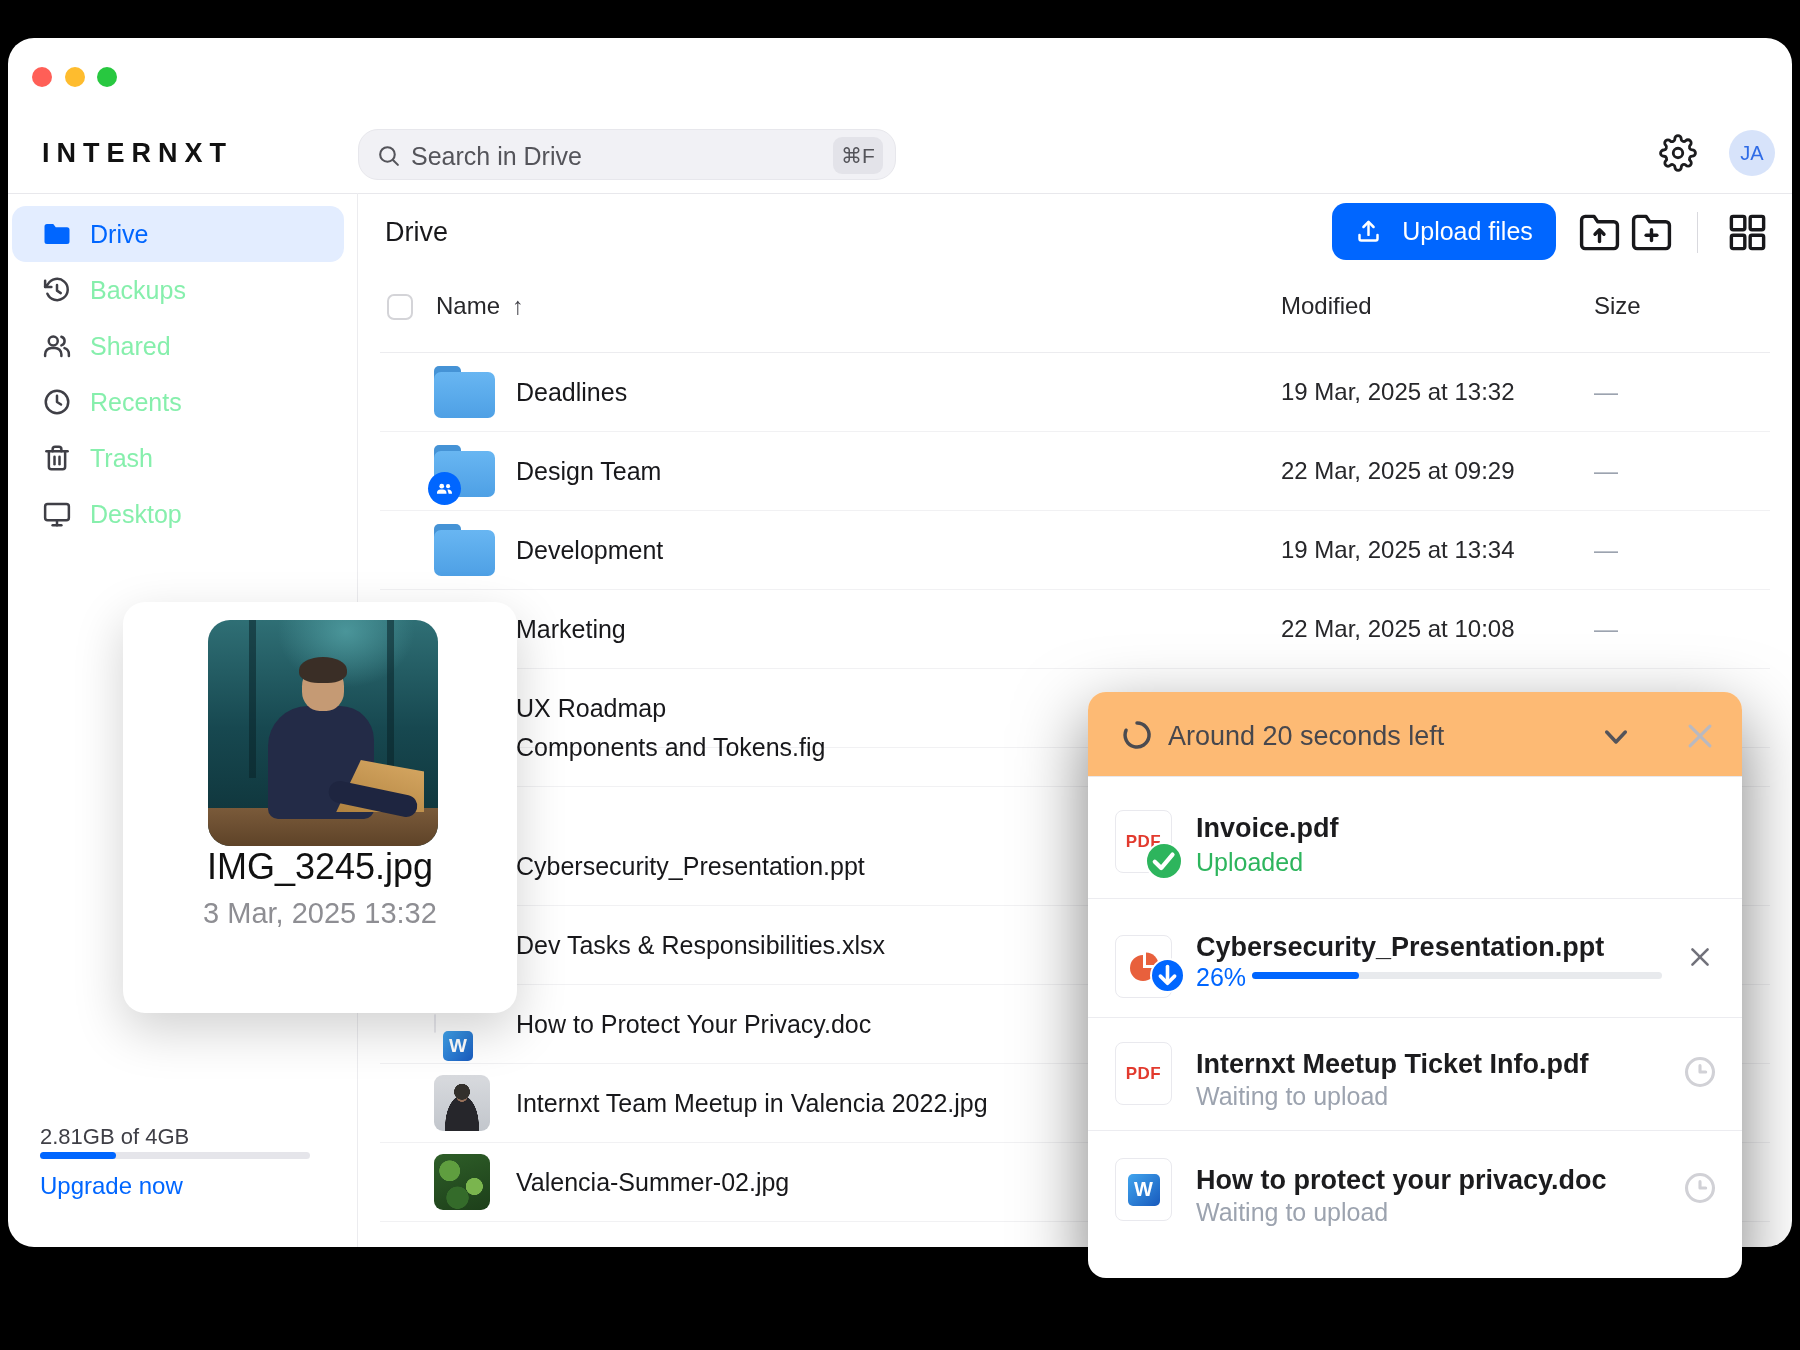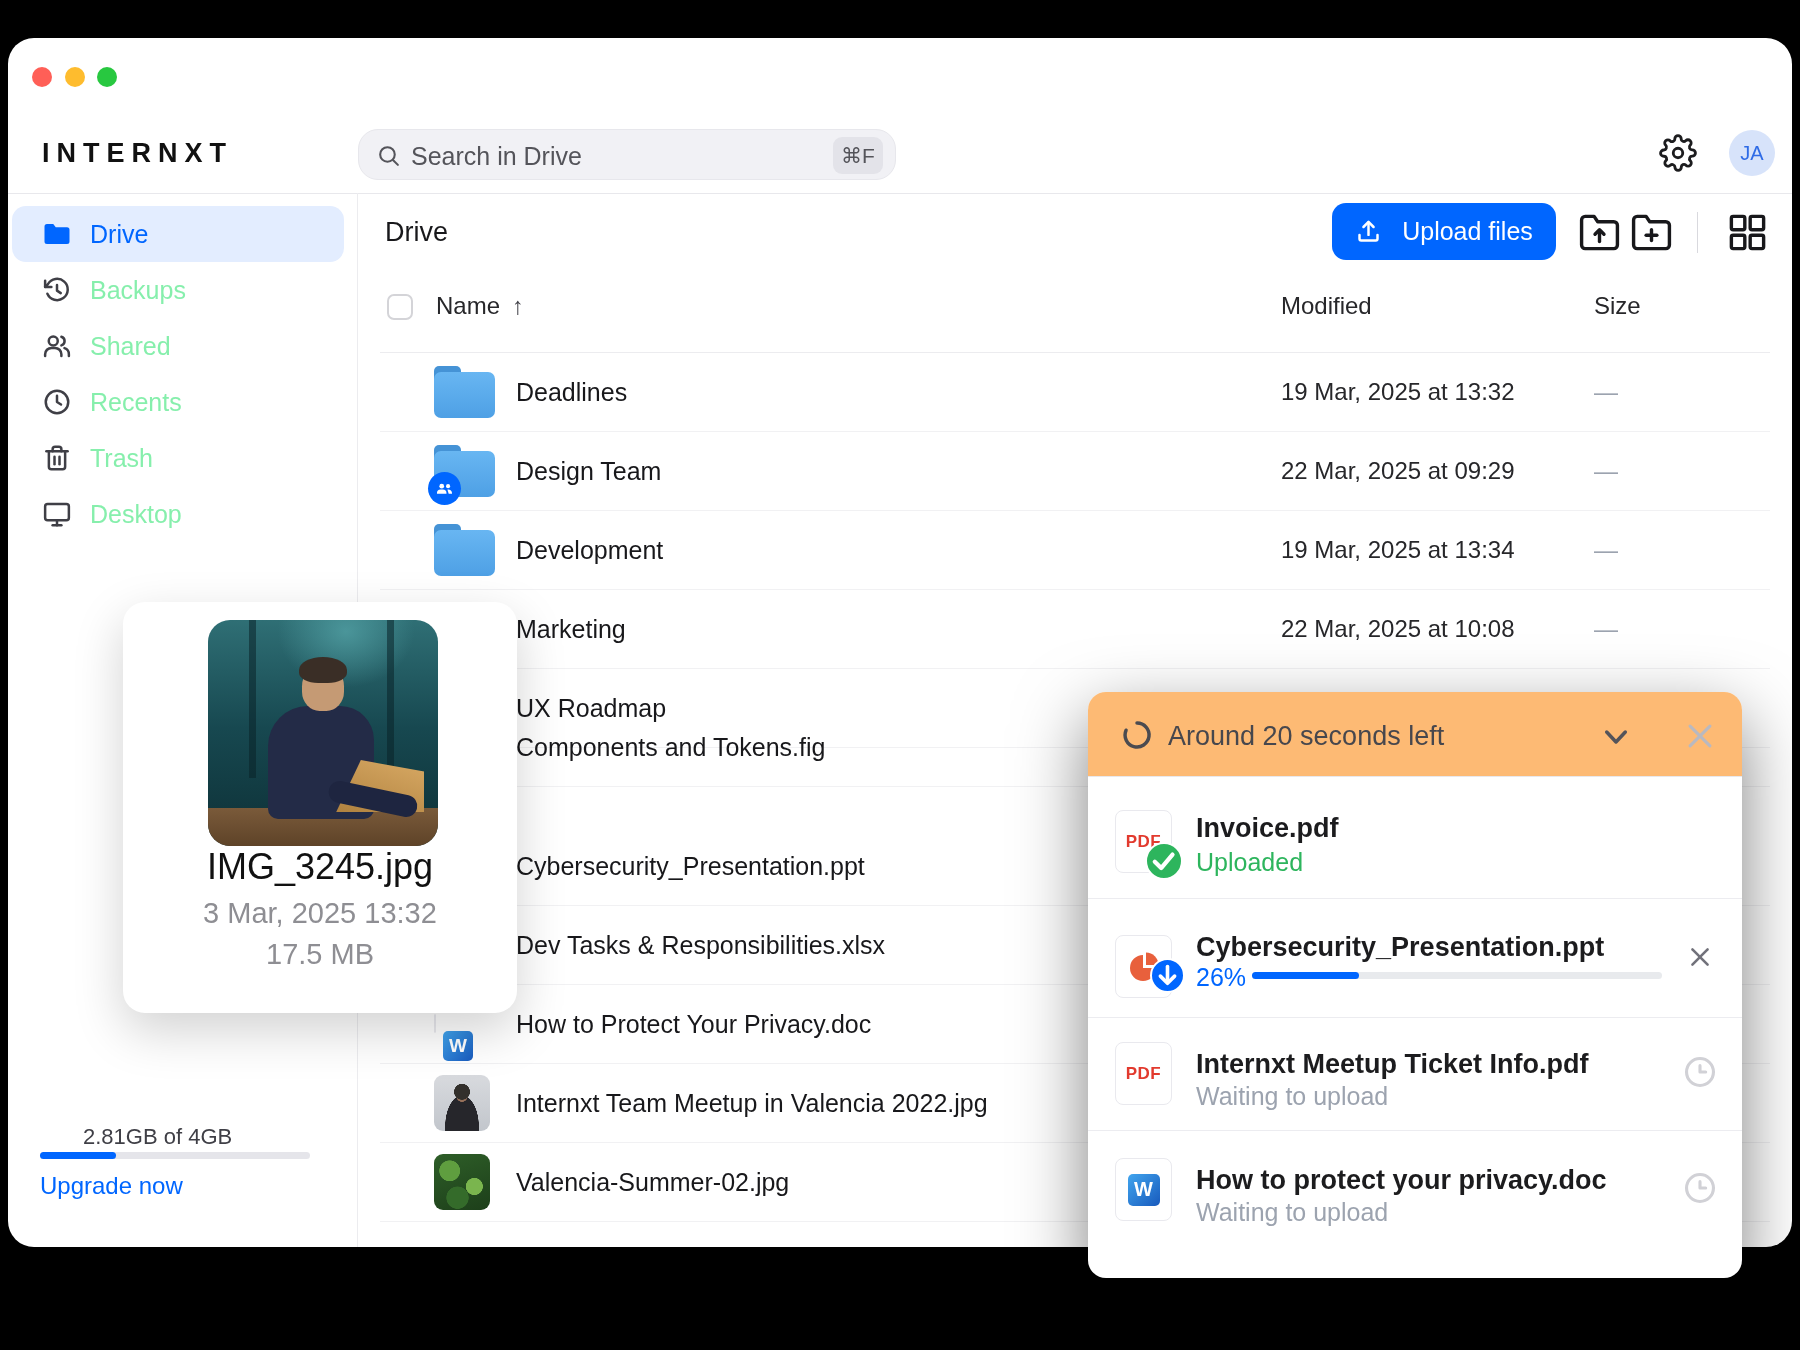--- a/index.html
+++ b/index.html
@@ -20,21 +20,21 @@
   .topbar-divider { position:absolute; left:8px; top:193px; width:1784px; height:1px; background:#E8E8EC; }
   .sidebar-divider { position:absolute; left:357px; top:193px; width:1px; height:1054px; background:#ECECEF; }
 
   
   .side-item { position:absolute; left:12px; width:332px; height:56px; border-radius:14px; display:flex; align-items:center; cursor:pointer; }
   .side-item.active { background:#E3EDFF; }
   .side-item .s-icon { margin-left:30px; width:30px; height:30px; color:#3F3F46; flex:none; }
   .side-item.active .s-icon { color:#0066FF; }
   .side-item .s-label { margin-left:18px; font-size:25px; color:#86efac; }
   .side-item.active .s-label { color:#0066FF; font-weight:500; }
-  .storage-label { position:absolute; left:40px; top:1124px; font-size:22px; color:#3F3F46;margin-left:43px; }
+  .storage-label { position:absolute; left:40px; top:1124px; font-size:22px; color:#3F3F46; }
   .storage-track { position:absolute; left:40px; top:1152px; width:270px; height:7px; border-radius:4px; background:#E5E5EA; }
   .storage-fill { height:7px; border-radius:4px; background:#0066FF; }
   .upgrade-link { position:absolute; left:40px; top:1172px; font-size:24px; font-weight:500; color:#0066FF; cursor:pointer; }
 
   
   .page-title { position:absolute; left:385px; top:217px; font-size:27px; font-weight:500; color:#18181B; }
   .upload-btn { position:absolute; left:1332px; top:203px; width:224px; height:57px; background:#0066FF; border-radius:14px; border:none; color:#fff; display:flex; align-items:center; justify-content:center; gap:20px; font-size:25px; font-family:inherit; cursor:pointer; }
   .upload-btn svg { width:27px; height:27px; }
   .tool-icon { position:absolute; top:211px; width:43px; height:43px; color:#18181B; cursor:pointer; }
   .toolbar-sep { position:absolute; left:1697px; top:212px; width:1px; height:41px; background:#D9D9DE; }
@@ -363,21 +363,20 @@
       <div class="pv-mullion" style="left:78%"></div>
       <div class="pv-desk"></div>
       <div class="pv-body"></div>
       <div class="pv-head"></div>
       <div class="pv-hair"></div>
       <div class="pv-laptop"></div>
       <div class="pv-arm"></div>
     </div>
     <div class="pv-name">IMG_3245.jpg</div>
     <div class="pv-date">3 Mar, 2025 13:32</div>
-    <div class="pv-size">17.5 MB</div>
   </div>
 
   <div class="upload-panel">
     <div class="up-header">
       <span class="up-spinner">
         <svg viewBox="0 0 24 24" fill="none" stroke="currentColor" stroke-width="2.6" stroke-linecap="round">
             <path d="M12 3a9 9 0 1 1-8.2 5.4"></path>
           </svg>
       </span>
       <span class="up-status">Around 20 seconds left</span>

